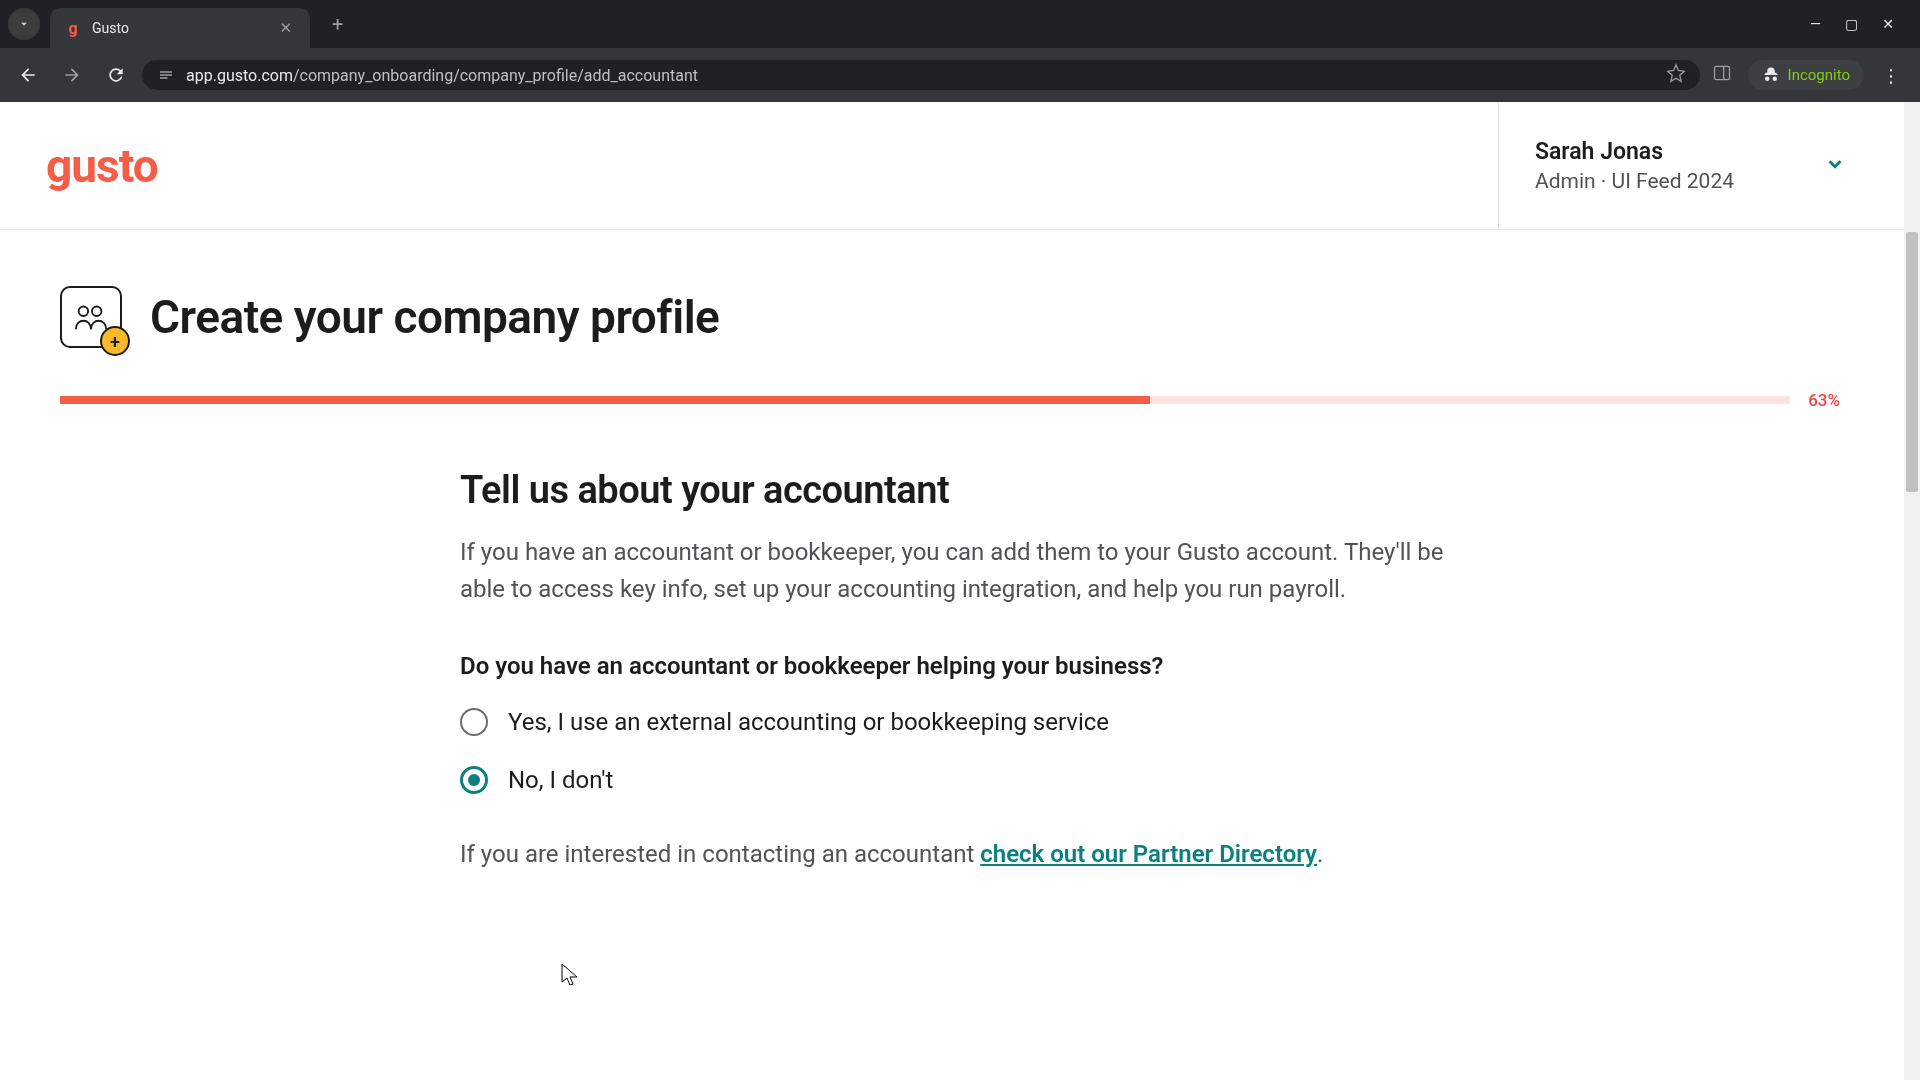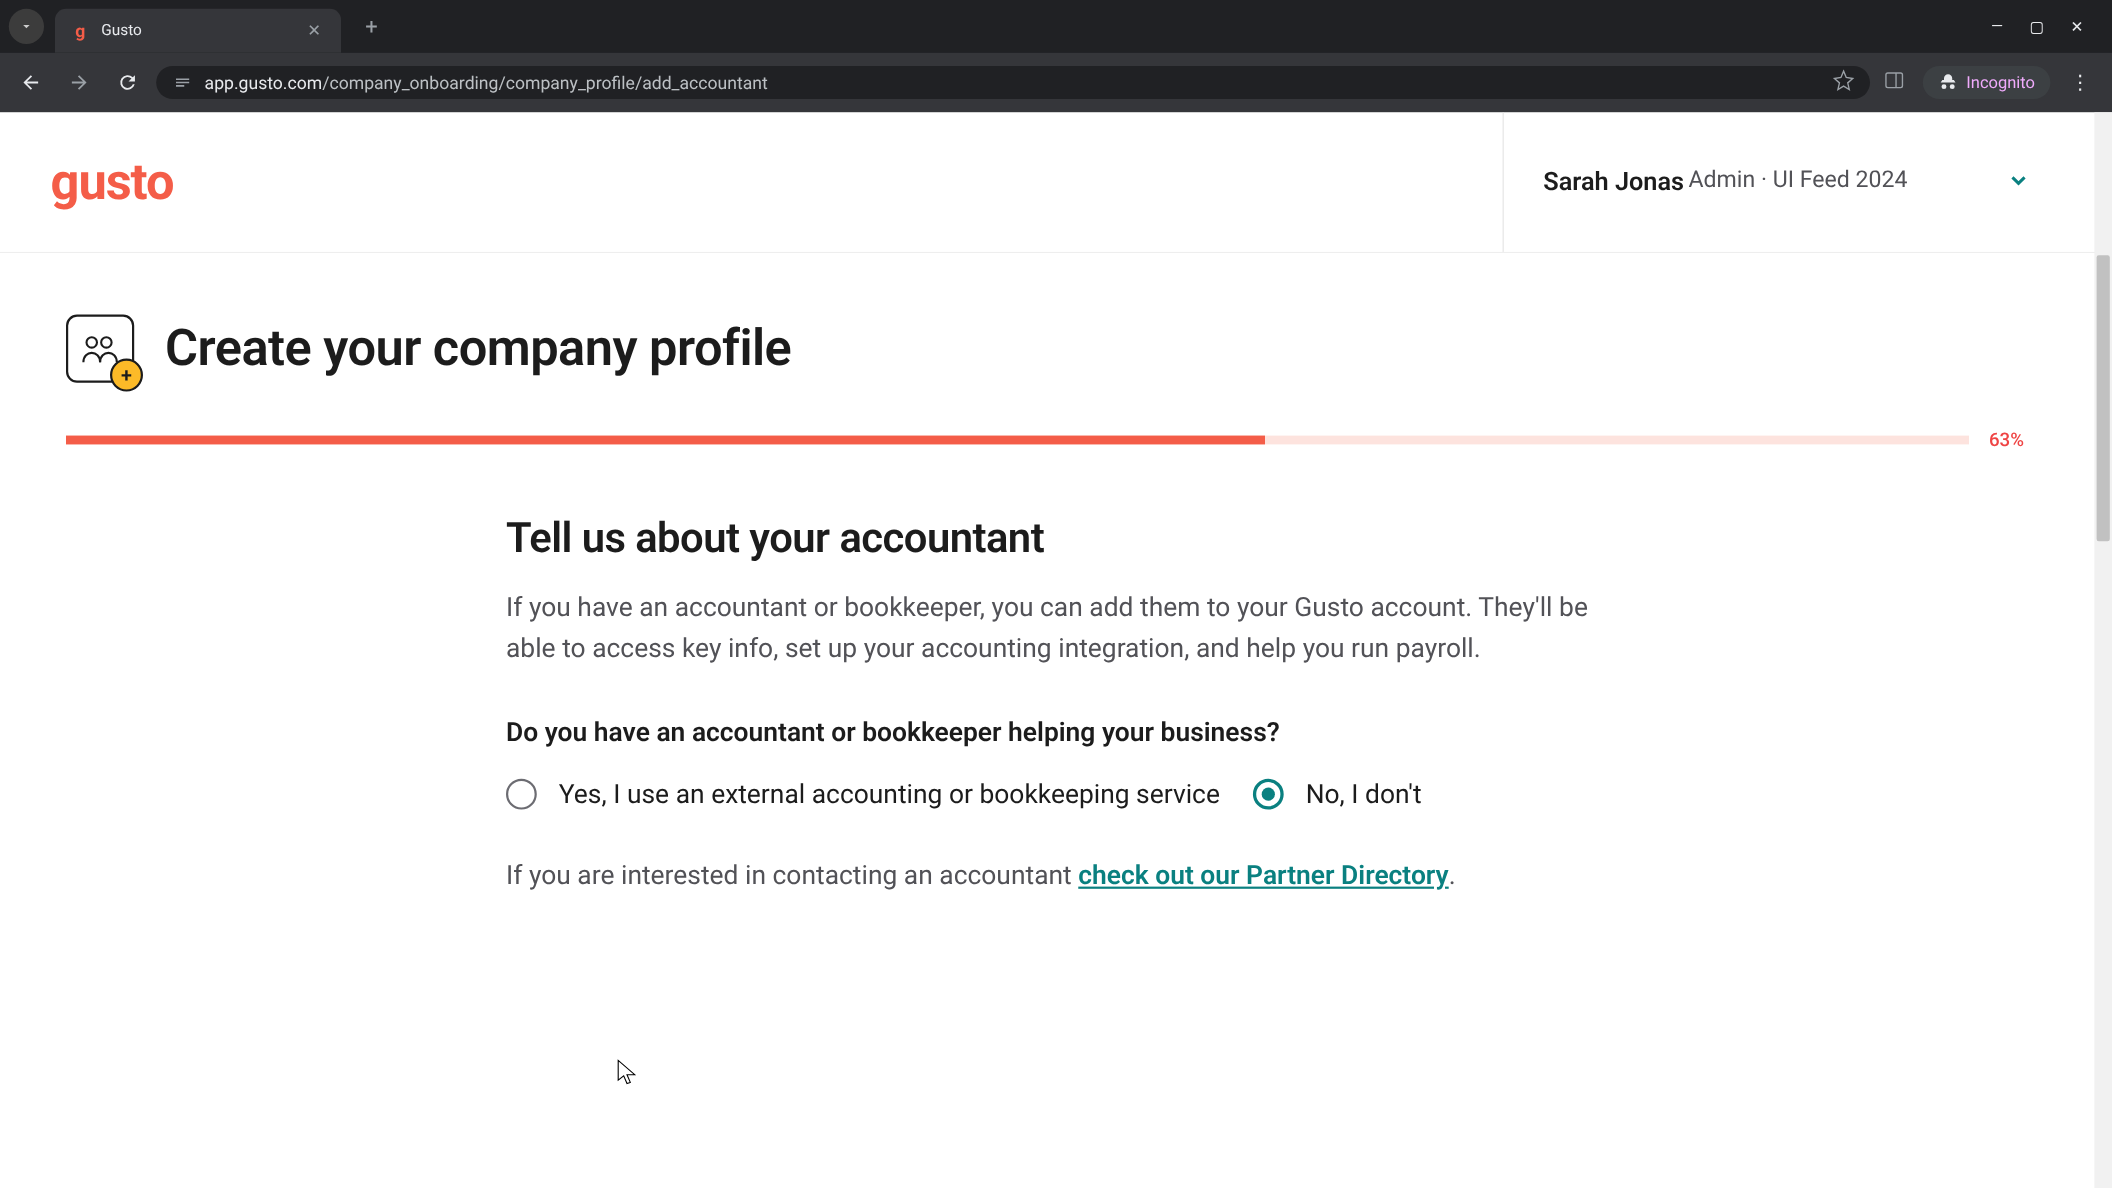--- a/index.html
+++ b/index.html
@@ -22,35 +22,35 @@
 .nav-btn { width: 36px; height: 36px; display: flex; align-items: center; justify-content: center; cursor: pointer; border-radius: 50%; }
 .nav-btn svg { width: 20px; height: 20px; fill: #9aa0a6; }
 .nav-btn.enabled svg { fill: #e8eaed; }
 .url-field { flex: 1; height: 30px; background: #202124; border-radius: 20px; display: flex; align-items: center; padding: 0 14px; gap: 10px; }
 .site-info { width: 20px; height: 20px; display:flex; align-items:center; justify-content:center; }
 .site-info svg { fill:#9aa0a6; width:18px; height:18px;}
 .url-text { color: #bcc0c4; font-size: 16px; flex: 1; }
 .url-text .domain { color: #e8eaed; }
 .star-btn { cursor:pointer; }
 .star-btn svg{ width:20px;height:20px;fill:none;stroke:#9aa0a6;stroke-width:1.5;}
-.incognito-pill { display:flex; align-items:center; gap:8px; background:#3c4043; border-radius:20px; padding:6px 14px; color:#f0abfc; font-size:15px; margin-left:8px;}
+.incognito-pill { display:flex; align-items:center; gap:8px; background:#3c4043; border-radius:20px; padding:6px 14px; color:#84cc16; font-size:15px; margin-left:8px;}
 .incognito-pill svg{width:18px;height:18px;fill:#e8eaed;}
 .panel-btn { cursor:pointer; margin-left:4px;}
 .panel-btn svg{width:20px;height:20px;fill:none;stroke:#9aa0a6;stroke-width:1.5;}
 .menu-btn { cursor:pointer; padding:0 10px; color:#e8eaed; font-size:18px;}
 
 
 .page { flex: 1; background: #fff; overflow-y: auto; position: relative; }
 .scrollbar-track { position:absolute; right:0; top:0; width:16px; height:100%; background:#f1f1f1;}
 .scrollbar-thumb { position:absolute; right:2px; top:130px; width:12px; height:260px; background:#c1c1c1; border-radius:2px;}
 
 .app-header { height: 128px; display: flex; align-items: center; padding: 0 46px; border-bottom: 1px solid #eee; }
 .logo { color: #f45d48; font-size: 46px; font-weight: 700; letter-spacing: -1px; }
 .user-box { margin-left: auto; border-left: 1px solid #e3e3e3; height: 100%; display: flex; align-items: center; padding: 0 28px 0 36px; gap: 90px; cursor:pointer; }
-.user-info { display: flex; flex-direction: row; gap: 4px; }
+.user-info { display: flex; flex-direction: column; gap: 4px; }
 .user-name { font-size: 23px; font-weight: 600; color: #1c1c1c; }
 .user-role { font-size: 21px; color: #525257; }
 .user-chevron svg { width: 22px; height: 22px; stroke: #0a8080; stroke-width: 3; fill: none; }
 
 .content { padding: 56px 60px; max-width: 1900px; }
 .page-title-row { display: flex; align-items: center; gap: 28px; margin-bottom: 42px; }
 .title-icon { width: 62px; height: 62px; border: 2px solid #1c1c1c; border-radius: 10px; position: relative; display:flex; align-items:center; justify-content:center; }
 .title-icon svg { width: 38px; height: 30px; }
 .title-icon-badge { position: absolute; bottom: -10px; right: -10px; width: 30px; height: 30px; background: #fcba28; border: 2px solid #1c1c1c; border-radius: 50%; display:flex; align-items:center; justify-content:center; font-size:18px; font-weight:600; color:#1c1c1c;}
 .page-title { font-size: 46px; font-weight: 600; color: #1c1c1c; letter-spacing: -0.5px; }
@@ -58,21 +58,21 @@
 .progress-row { display: flex; align-items: center; gap: 18px; margin-bottom: 58px; }
 .progress-bar { flex: 1; height: 8px; background: #fde3de; border-radius: 0; position: relative; }
 .progress-fill { height: 100%; background: #f45d48; }
 .progress-pct { font-size: 17px; color: #ef4444; font-weight: 500; }
 
 .form-area { margin-left: 400px; max-width: 1020px; }
 .section-title { font-size: 38px; font-weight: 600; color: #1c1c1c; margin-bottom: 22px; letter-spacing: -0.5px; }
 .section-desc { font-size: 24px; color: #525257; line-height: 1.55; margin-bottom: 44px; }
 .question { font-size: 24px; font-weight: 600; color: #1c1c1c; margin-bottom: 28px; }
 
-.radio-group { display: flex; flex-direction: row; gap: 30px; margin-bottom: 46px; }
+.radio-group { display: flex; flex-direction: column; gap: 30px; margin-bottom: 46px; }
 .radio-option { display: flex; align-items: center; gap: 20px; cursor: pointer; }
 .radio-circle { width: 28px; height: 28px; border: 2px solid #6c6c72; border-radius: 50%; flex-shrink: 0; display:flex; align-items:center; justify-content:center;}
 .radio-circle.selected { border-color: #0a8080; border-width: 3px; }
 .radio-circle.selected::after { content:''; width: 12px; height: 12px; background:#0a8080; border-radius:50%; }
 .radio-label { font-size: 24px; color: #1c1c1c; }
 
 .footnote { font-size: 24px; color: #525257; }
 .footnote a { color: #0a8080; font-weight: 600; text-decoration: underline; }
 
 .cursor { position: absolute; width: 20px; height: 26px; pointer-events: none; }

